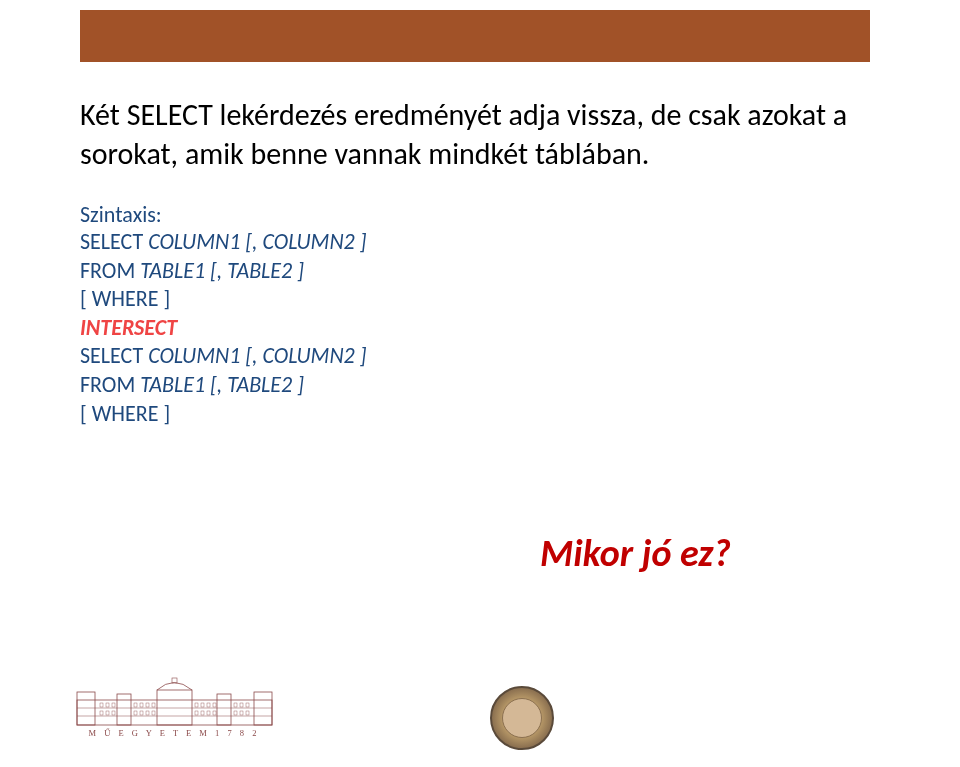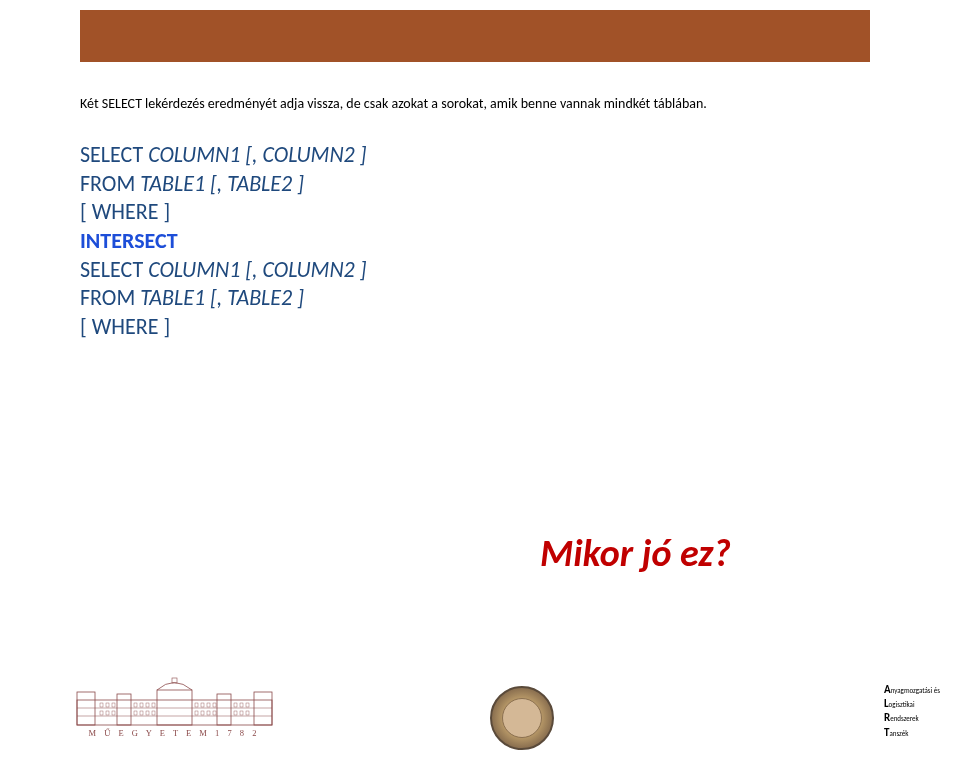--- a/index.html
+++ b/index.html
@@ -34,21 +34,21 @@
     }
     
     .title {
       font-size: 26px;
       font-weight: bold;
       color: #1a1a1a;
       margin-bottom: 28px;
     }
     
     .description {
-      font-size: 14px;
+      font-size: 30px;
       color: #000;
       margin-bottom: 28px;
       line-height: 1.3;
     }
     
     .syntax-label {
       font-size: 22px;
       color: #1f497d;
       margin-bottom: 0;
     }
@@ -63,21 +63,22 @@
       color: #000;
       margin-top: 40px;
     }
     
     .blue {
       color: #1f497d;
     }
     
     .keyword-bold {
       font-weight: bold;
-      color: #1d4ed8;
+      color: #ef4444;
+      font-style: italic;
     }
     
     .callout {
       position: absolute;
       top: 530px;
       left: 540px;
       font-size: 38px;
       font-weight: bold;
       color: #c00000;
       font-style: italic;
@@ -151,20 +152,21 @@
   </style>
 </head>
 <body>
 
 <div class="header-bar"></div>
 
 <div class="content">
 
   <p class="description">Két SELECT lekérdezés eredményét adja vissza, de csak azokat a sorokat, amik benne vannak mindkét táblában.</p>
 
+  <p class="syntax-label blue">Szintaxis:</p>
 
   <div class="syntax-line">
     <span class="blue">SELECT </span><span class="italic blue">COLUMN1 [, COLUMN2 ]</span>
   </div>
 
   <div class="syntax-line">
     <span class="blue">FROM </span><span class="italic blue">TABLE1 [, TABLE2 ]</span>
   </div>
 
   <div class="syntax-line blue">[ WHERE ]</div>
@@ -236,19 +238,13 @@
       <text x="102" y="66" text-anchor="middle" font-size="8.5" fill="#8b4a4a" font-family="serif" letter-spacing="3">M Ű E G Y E T E M   1 7 8 2</text>
     </svg>
   </div>
 
   <div class="logo-center">
     <div class="seal">
       <div class="seal-inner"></div>
     </div>
   </div>
 
-  <div class="logo-right">
-    <div><span class="big-letter">A</span><span>nyagmozgatási és</span></div>
-    <div><span class="big-letter">L</span><span>ogisztikai</span></div>
-    <div><span class="big-letter">R</span><span>endszerek</span></div>
-    <div><span class="big-letter">T</span><span>anszék</span></div>
-  </div>
 </div>
 
 </body></html>

